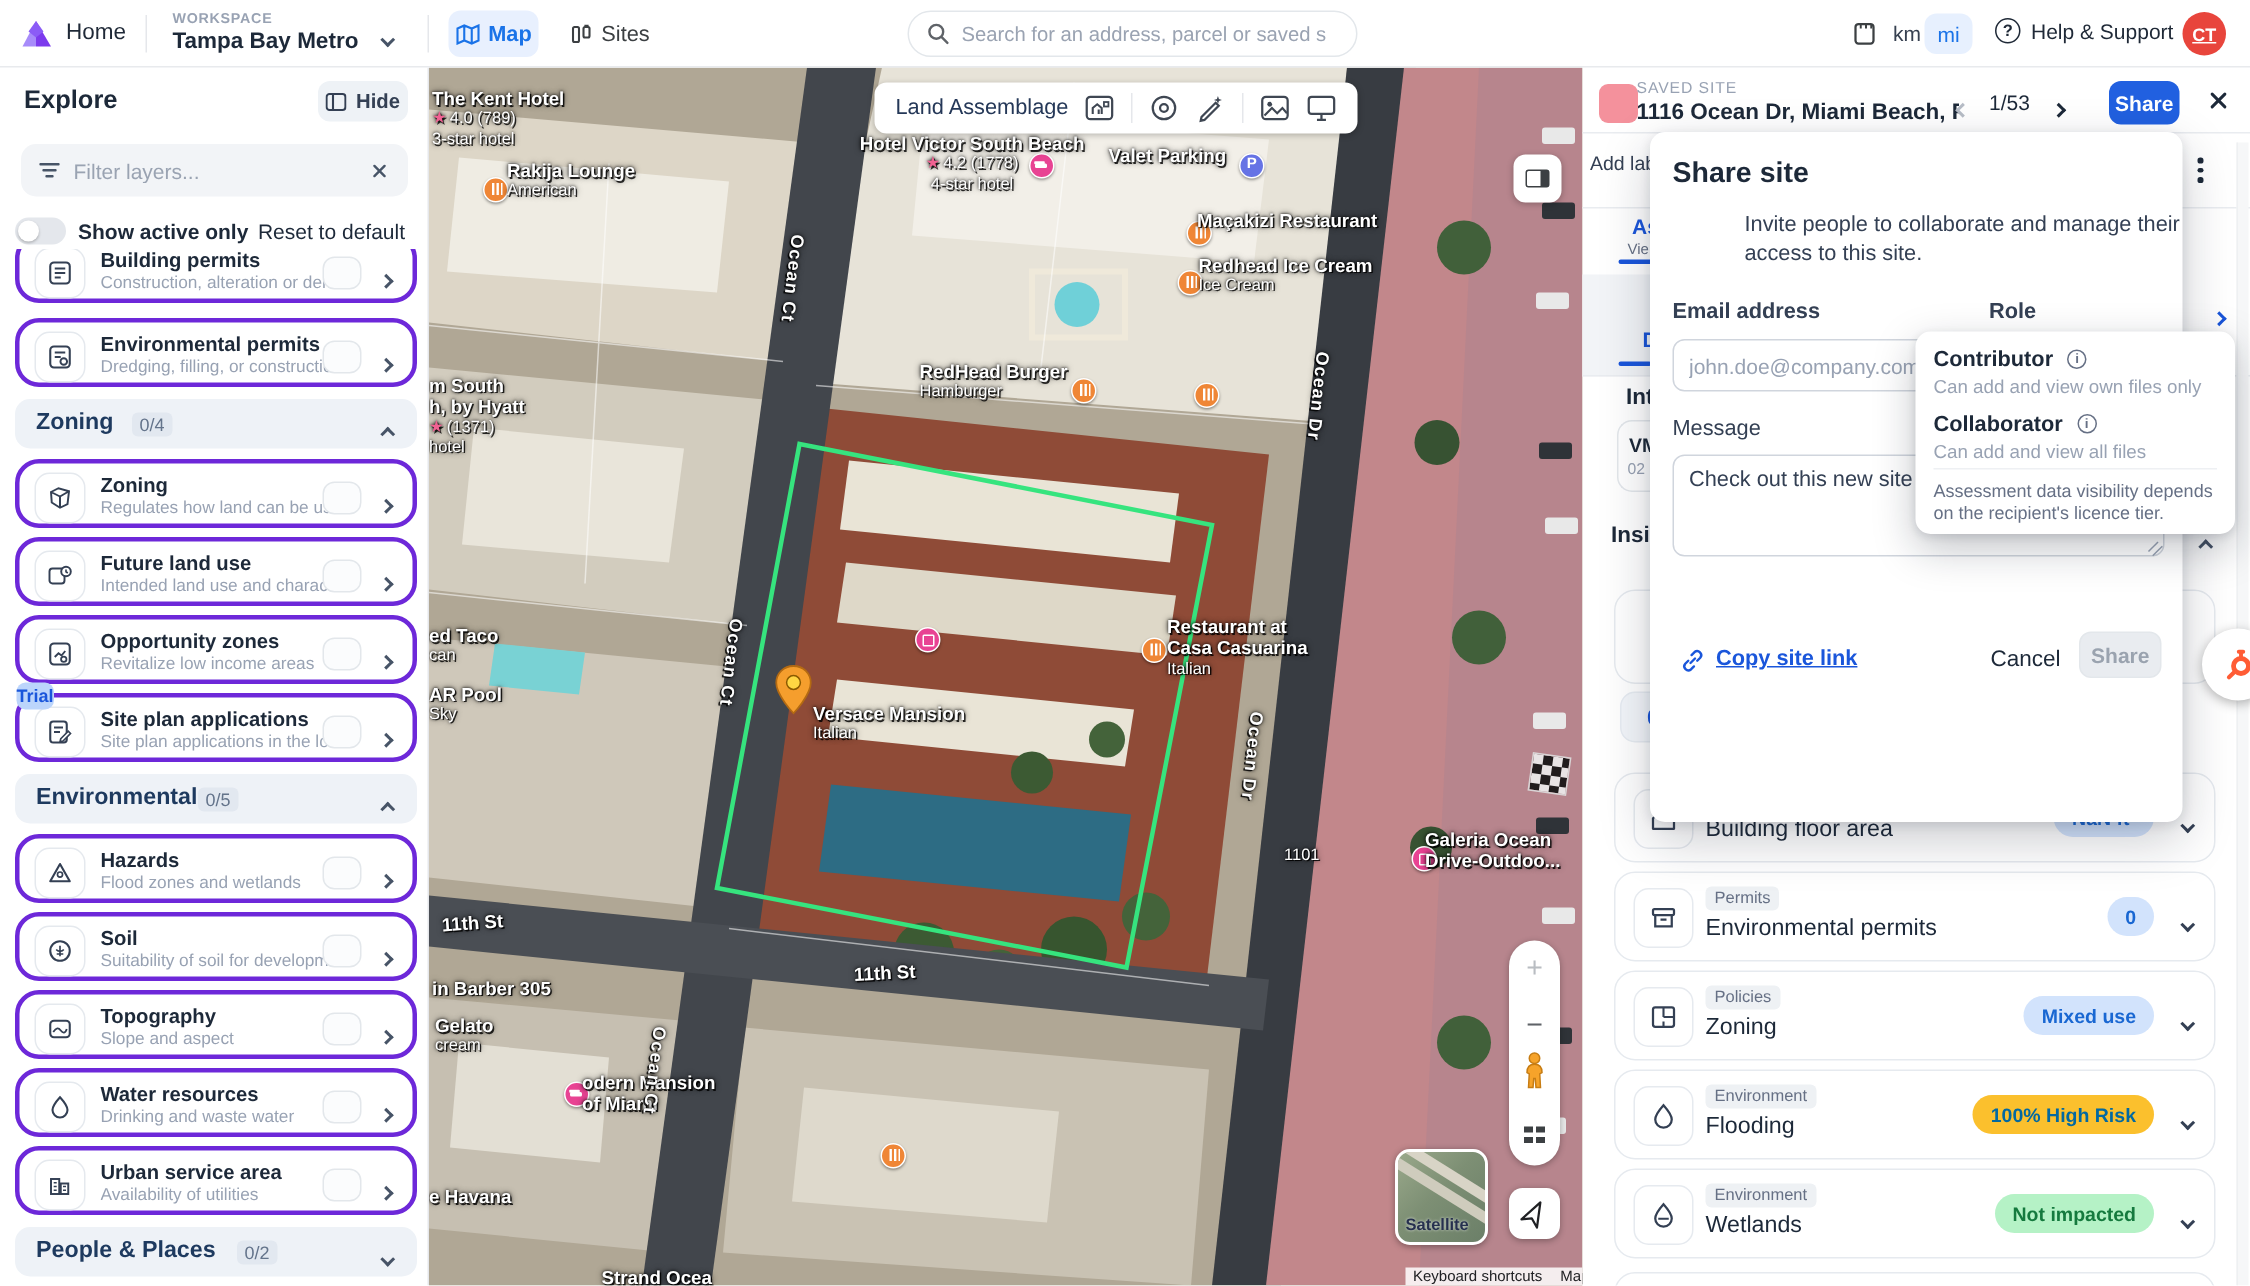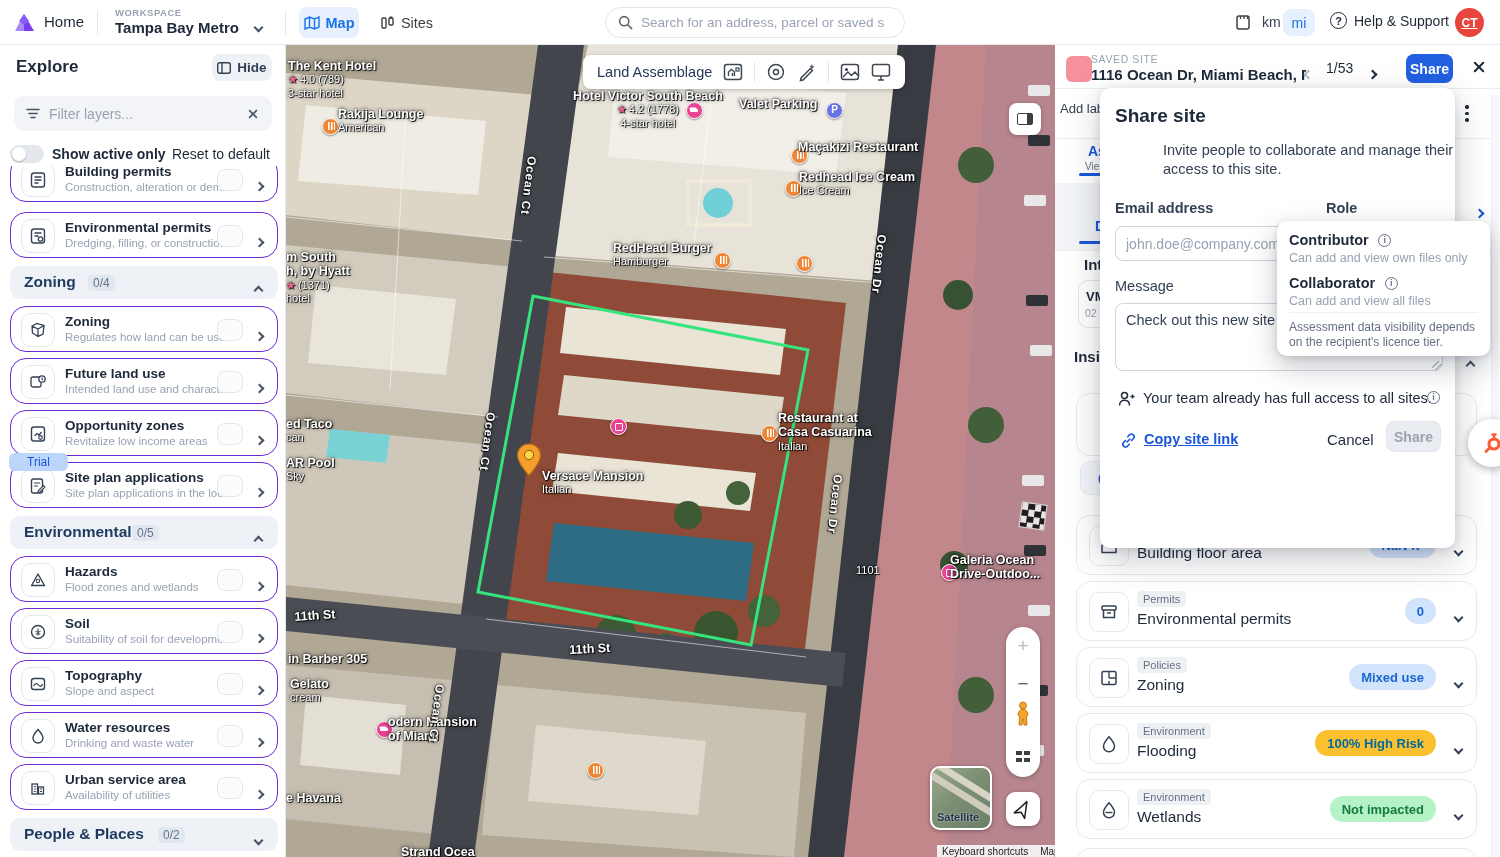--- a/index.html
+++ b/index.html
@@ -40,31 +40,31 @@
   .sb-hide{position:absolute;left:212px;top:9px;width:60px;height:27px;background:#eef2f6;border-radius:8px;display:flex;align-items:center;justify-content:center;gap:6px;font-size:13.5px;font-weight:600;color:#344054;}
   .sb-filter{position:absolute;left:14px;top:51px;width:258px;height:35px;background:#f2f4f7;border-radius:10px;display:flex;align-items:center;padding:0 12px;gap:9px;}
   .sb-filter input{flex:1;border:0;outline:0;background:transparent;font-size:14px;color:#344054;font-family:inherit;}
   .sb-filter input::placeholder{color:#9aa3b2;}
   .sb-togglerow{position:absolute;left:10px;top:99px;width:262px;height:20px;}
   .switch{position:absolute;left:0;top:1px;width:34px;height:18px;background:#e4e7ec;border-radius:9px;}
   .switch .knob{position:absolute;left:2px;top:2px;width:14px;height:14px;border-radius:50%;background:#fff;box-shadow:0 1px 2px rgba(0,0,0,.25);}
   .sb-activelab{position:absolute;left:42px;top:2px;font-size:14px;font-weight:600;color:#1d2939;}
   .sb-reset{position:absolute;right:2px;top:2px;font-size:14px;color:#1d2939;}
   .sb-list{position:absolute;left:0;top:121px;width:286px;height:691px;overflow:hidden;}
-  .layer-card{position:absolute;left:10px;width:268px;height:46px;background:#fff;border:1px solid #6d28d9;border-radius:16px;}
+  .layer-card{position:absolute;left:10px;width:268px;height:46px;background:#fff;border:3px solid #6d28d9;border-radius:16px;}
   .layer-card .licon{position:absolute;left:10px;top:6px;width:34px;height:34px;border:1px solid #e5e9ee;border-radius:10px;display:flex;align-items:center;justify-content:center;color:#344054;}
   .layer-card .lt{position:absolute;left:54px;top:7px;font-size:13.5px;font-weight:700;color:#1d2939;white-space:nowrap;}
   .layer-card .ls{position:absolute;left:54px;top:24px;font-size:11.5px;color:#98a2b3;white-space:nowrap;max-width:170px;overflow:hidden;text-overflow:ellipsis;}
   .layer-card .ltog{position:absolute;right:34px;top:12px;width:26px;height:22px;border:1px solid #e3e7eb;background:#fbfcfd;border-radius:8px;}
   .layer-card .lchev{position:absolute;right:14px;top:19px;color:#475467;}
   .sec-hdr{position:absolute;left:10px;width:268px;height:33px;background:#eef2f7;border-radius:10px;}
   .sec-hdr .st{position:absolute;left:14px;top:7px;font-size:15.5px;font-weight:700;color:#1e3a5f;}
   .sec-hdr .sc{position:absolute;top:9px;font-size:12px;color:#64748b;background:#e2e8f0;border-radius:4px;padding:1px 5px;}
   .sec-hdr .schev{position:absolute;right:16px;top:14px;color:#475467;}
-  .trial{position:absolute;left:-2px;top:-10px;background:#bcd5fb;color:#1a56db;font-size:12px;font-weight:400;border-radius:6px;padding:2px 18px;z-index:2;}
+  .trial{position:absolute;left:-2px;top:-10px;background:#bcd5fb;color:#1a56db;font-size:12px;font-weight:700;border-radius:6px;padding:2px 0;z-index:2;}
 
   
   .map{position:absolute;left:286px;top:45px;width:769px;height:812px;overflow:hidden;background:#b3a893;z-index:1;}
   .map svg.base{position:absolute;left:0;top:0;}
   .mlabel{position:absolute;color:#fff;text-shadow:0 0 2px rgba(0,0,0,.95),0 0 4px rgba(0,0,0,.7),1px 1px 0 rgba(0,0,0,.8);transform-origin:top left;white-space:nowrap;z-index:3;}
   .mlabel .ml-t{font-size:12.5px;font-weight:700;line-height:1.15;}
   .mlabel .ml-s{font-size:11px;font-weight:400;line-height:1.2;}
   .mlabel .ml-r{font-size:11px;font-weight:400;line-height:1.2;}
   .mlabel .star{color:#f06292;margin-right:2px;}
   .mlabel.street div{font-size:12px;font-weight:600;letter-spacing:.8px;color:#fdfdfd;}
@@ -746,29 +746,20 @@
 
 <div class="modal">
   <div class="m-title">Share site</div>
   <div class="m-body">Invite people to collaborate and manage their access to this site.</div>
   <div class="m-email-lab">Email address</div>
   <div class="m-role-lab">Role</div>
   <input class="m-email" type="text" placeholder="john.doe@company.com" style="">
   <div class="m-msg-lab">Message</div>
   <textarea class="m-msg" style="">Check out this new site</textarea>
   <span class="m-resize"></span>
-  <div class="m-team">
-    <svg class="abs" style="left:2px;top:1px" width="18" height="18" viewBox="0 0 18 18">
-        <circle cx="7.5" cy="5.5" r="3" fill="none" stroke="#1d2939" stroke-width="1.5"></circle>
-        <path d="M2.5 15.5 C2.5 11.8 5 10.2 7.5 10.2 S12.5 11.8 12.5 15.5" fill="none" stroke="#1d2939" stroke-width="1.5"></path>
-        <path d="M13.5 6.5h4 M15.5 4.5v4" stroke="#1d2939" stroke-width="1.3"></path>
-      </svg>
-    <span class="t-txt">Your team already has full access to all sites.</span>
-    <span class="t-info circle-i">i</span>
-  </div>
   <svg class="abs" style="left:20px;top:344px" width="17" height="17" viewBox="0 0 17 17">
       <path d="M7 10 L10 7 M5.5 8.5 l-2 2 a2.7 2.7 0 0 0 3.8 3.8 l2-2 M11.5 8.5 l2-2 a2.7 2.7 0 0 0 -3.8 -3.8 l-2 2" fill="none" stroke="#1a56db" stroke-width="1.6" stroke-linecap="round"></path>
     </svg>
   <a class="m-copy">Copy site link</a>
   <button class="m-cancel">Cancel</button>
   <button class="m-sharebtn">Share</button>
 </div>
 
 <div class="rolemenu">
   <div class="rm-opt" style="top:10px">

